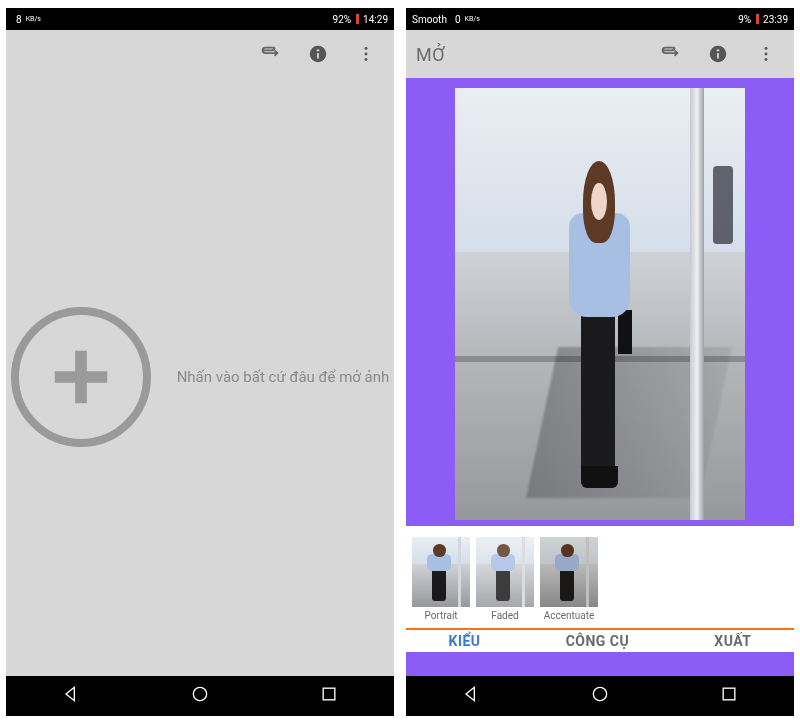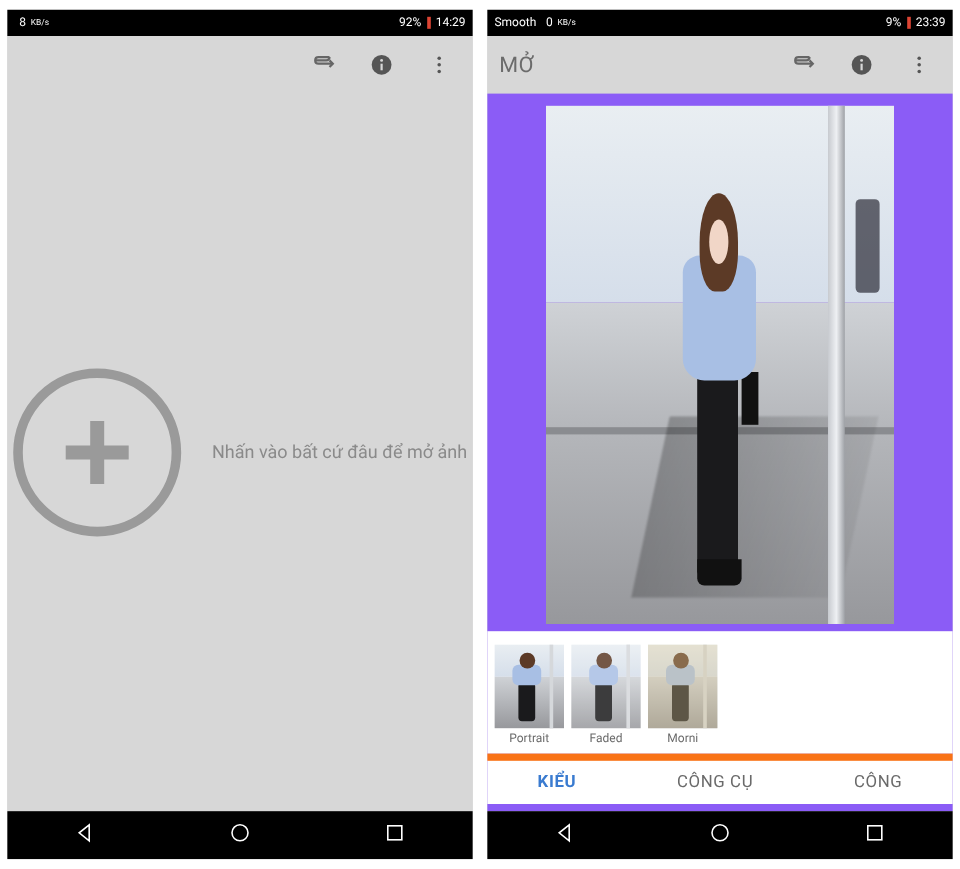--- a/index.html
+++ b/index.html
@@ -211,30 +211,30 @@
   .f0 .tint{ position:absolute; inset:0; background: rgba(0,0,0,0);}
   .f1 .tint{ position:absolute; inset:0; background: rgba(255,255,255,0.15);}
   .f2 .tint{ position:absolute; inset:0; background: rgba(0,0,40,0.12);}
   .f3 .tint{ position:absolute; inset:0; background: rgba(40,20,0,0.13);}
   .f4 .tint{ position:absolute; inset:0; background: rgba(255,245,200,0.3);}
   .f5 .tint{ position:absolute; inset:0; background: rgba(220,200,150,0.35);}
 
   
   .tabs {
     background: #fff;
-    height: 42px;
+    height: 24px;
     display: flex;
     align-items: center;
     justify-content: space-around;
-    border-top: 6px solid #f97316;
+    border-top: 2px solid #f97316;
   }
   .tab {
     font-size: 14px;
     color: #6a6a6a;
-    font-weight: 400;
+    font-weight: 700;
     letter-spacing: .5px;
   }
   .tab.active { color: #3a7bd0; font-weight: 700; }
 
   
   .nav-bar {
     height: 40px;
     background: #000;
     display: flex;
     align-items: center;
@@ -449,40 +449,40 @@
               <div class="ground"></div>
               <div class="pole"></div>
               <div class="pants"></div>
               <div class="ttop"></div>
               <div class="hair"></div>
             </div>
             <div class="tint"></div>
           </div>
         <div class="label">Faded</div>
       </div>
-      <div class="filter f5">
+      <div class="filter f3">
         <div class="thumb">
             <div class="mini-photo">
               <div class="sky"></div>
               <div class="ground"></div>
               <div class="pole"></div>
               <div class="pants"></div>
               <div class="ttop"></div>
               <div class="hair"></div>
             </div>
             <div class="tint"></div>
           </div>
-        <div class="label">Morni</div>
+        <div class="label">Accentuate</div>
       </div>
     </div>
 
     <div class="tabs">
       <div class="tab active">KIỂU</div>
       <div class="tab">CÔNG CỤ</div>
-      <div class="tab">CÔNG</div>
+      <div class="tab">XUẤT</div>
     </div>
   </div>
 
   <div class="nav-bar">
     <div class="nav-btn">
       <svg viewBox="0 0 24 24">
           <path d="M16 4 L6 12 L16 20 Z"></path>
         </svg>
     </div>
     <div class="nav-btn">

